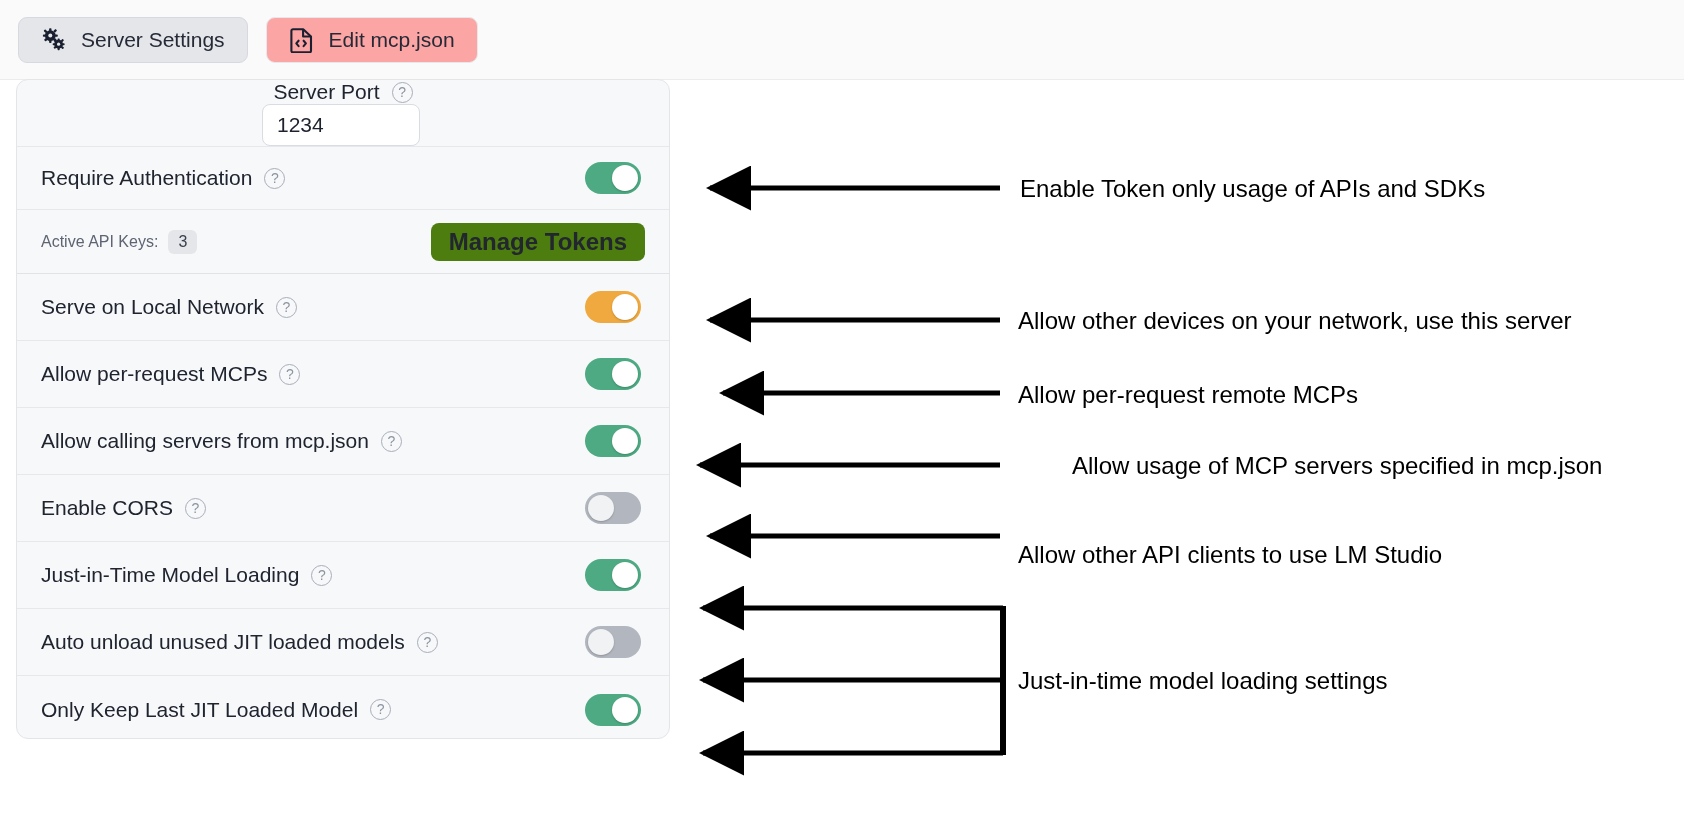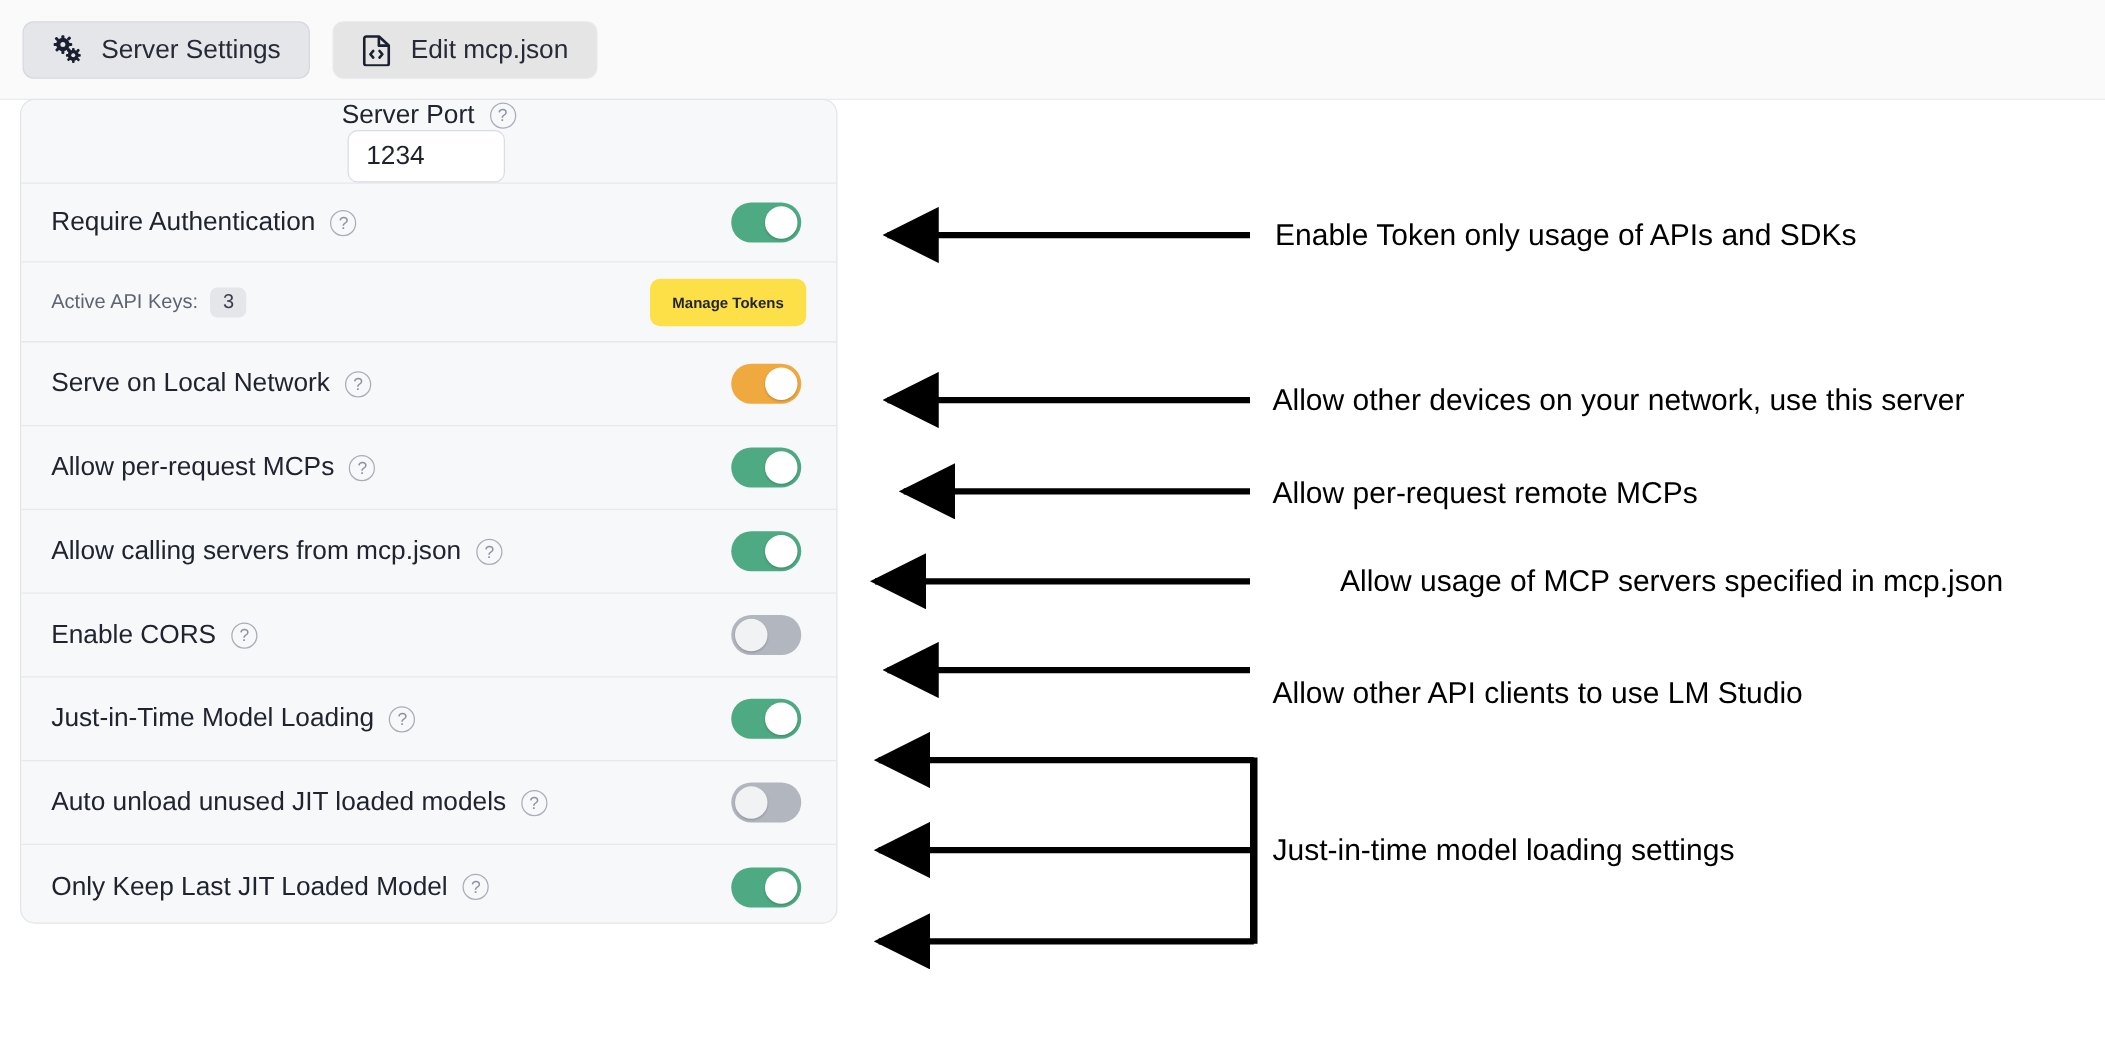--- a/index.html
+++ b/index.html
@@ -24,21 +24,21 @@
   .tab {
     display: flex; align-items: center; gap: 14px;
     height: 46px; padding: 0 22px;
     border-radius: 9px;
     font-size: 21px; color: #262a36;
     border: 1px solid transparent;
     background: transparent;
     cursor: pointer; white-space: nowrap;
   }
   .tab.active { background: #e4e6ea; border-color: #d6d9df; }
-  .tab.inactive { background: #e5e5e5; border-color: #e6e8ec; }
+  .tab.inactive { background: #fca5a5; border-color: #e6e8ec; }
   .tab .ticon { display: flex; align-items: center; justify-content: center; width: 26px; height: 26px; }
   .tab .ticon svg { display: block; }
 
   
   .card {
     position: absolute; left: 16px; top: 79px;
     width: 654px; height: 660px;
     background: #f7f8fa;
     border: 1px solid #e3e5e9;
     border-radius: 12px;
@@ -62,40 +62,40 @@
     width: 21px; height: 21px; border-radius: 50%;
     border: 1.6px solid #a8adb8;
     color: #8e949f; font-size: 14px; line-height: 18px;
     text-align: center; display: inline-block;
     flex: 0 0 auto; cursor: pointer;
     font-family: "Liberation Sans", sans-serif;
   }
 
   .port-row { height: 67px; flex-direction: column; }
   .port-input {
-    width: 126px; height: 44px;
+    width: 158px; height: 44px;
     border: 1px solid #d9dce2; border-radius: 8px;
     background: #ffffff; color: #1e222d;
     font-size: 21px; padding: 0 14px;
     font-family: "Liberation Sans", sans-serif;
     margin-right: 4px;
   }
 
   .auth-row { height: 63px; justify-content: flex-end; }
   .keys-row { height: 64px; border-bottom: 1px solid #e1e3e8; }
   .keys-label { font-size: 16px; color: #5e6471; display: flex; align-items: center; gap: 10px; }
   .keys-badge {
     background: #e4e6ea; color: #3a3f4d;
     border-radius: 6px; padding: 3px 10px;
     font-size: 16px;
   }
   .manage-btn {
     height: 38px; padding: 0 18px;
-    background: #fde047; border: none; border-radius: 8px;
-    color: #22262f; font-size: 12px; font-weight: bold;
+    background: #4d7c0f; border: none; border-radius: 8px;
+    color: #22262f; font-size: 24px; font-weight: bold;
     cursor: pointer;
     font-family: "Liberation Sans", sans-serif;
   }
   .toggle-row { height: 67px; }
 
   
   .toggle {
     position: relative;
     width: 56px; height: 32px; border-radius: 16px;
     flex: 0 0 auto; cursor: pointer;

